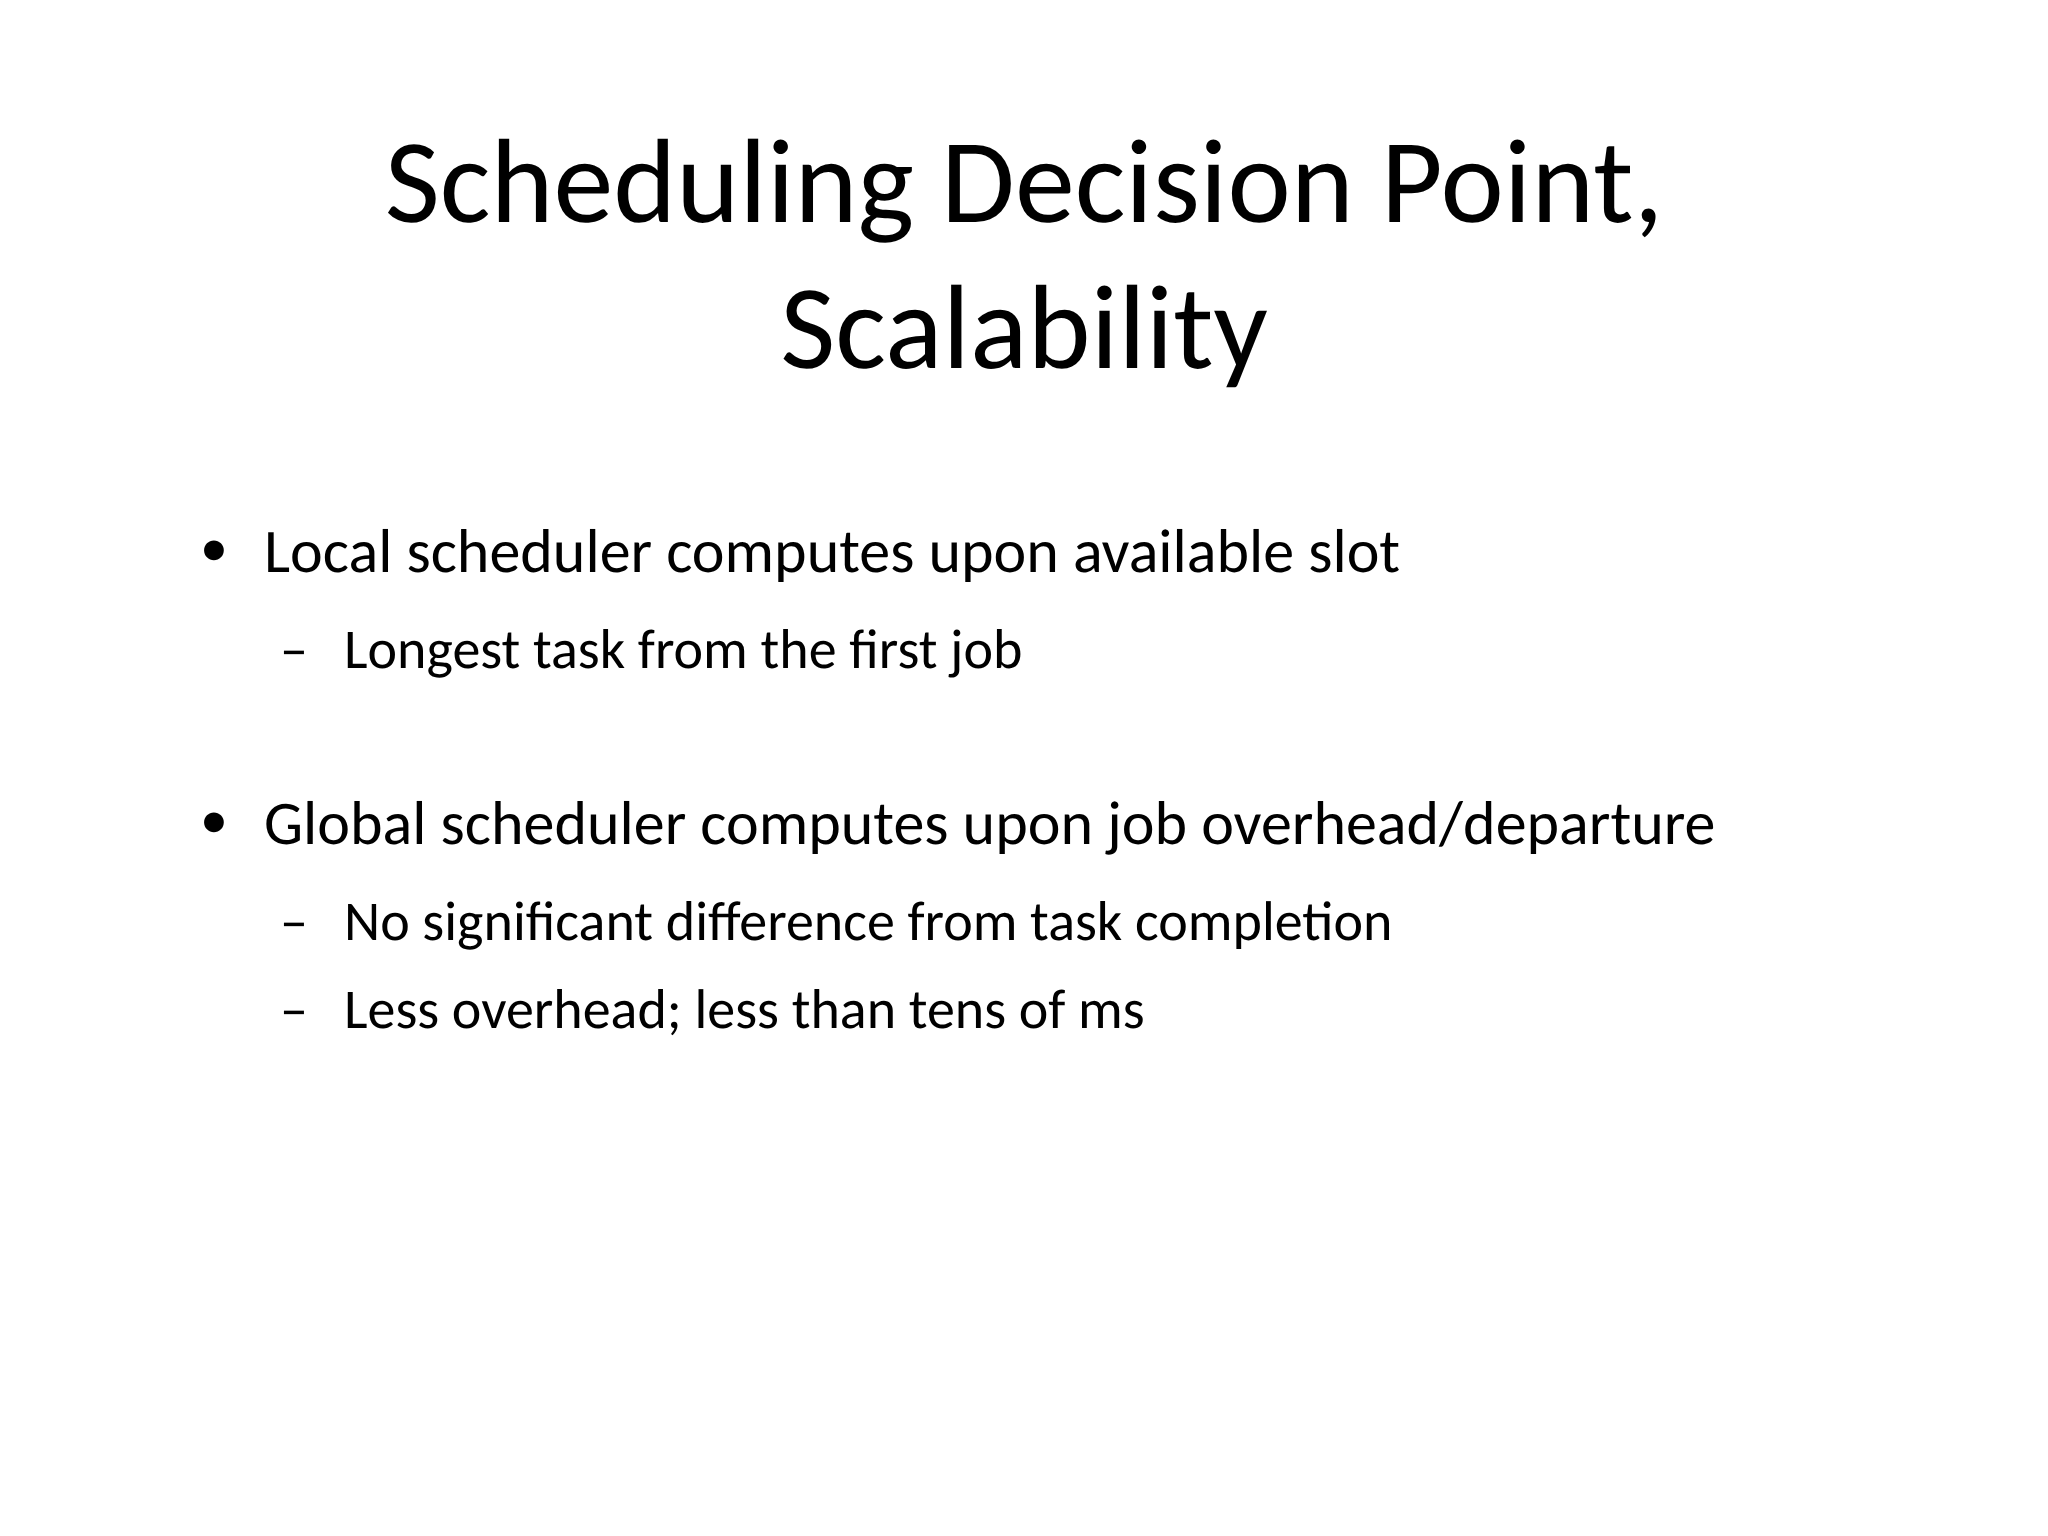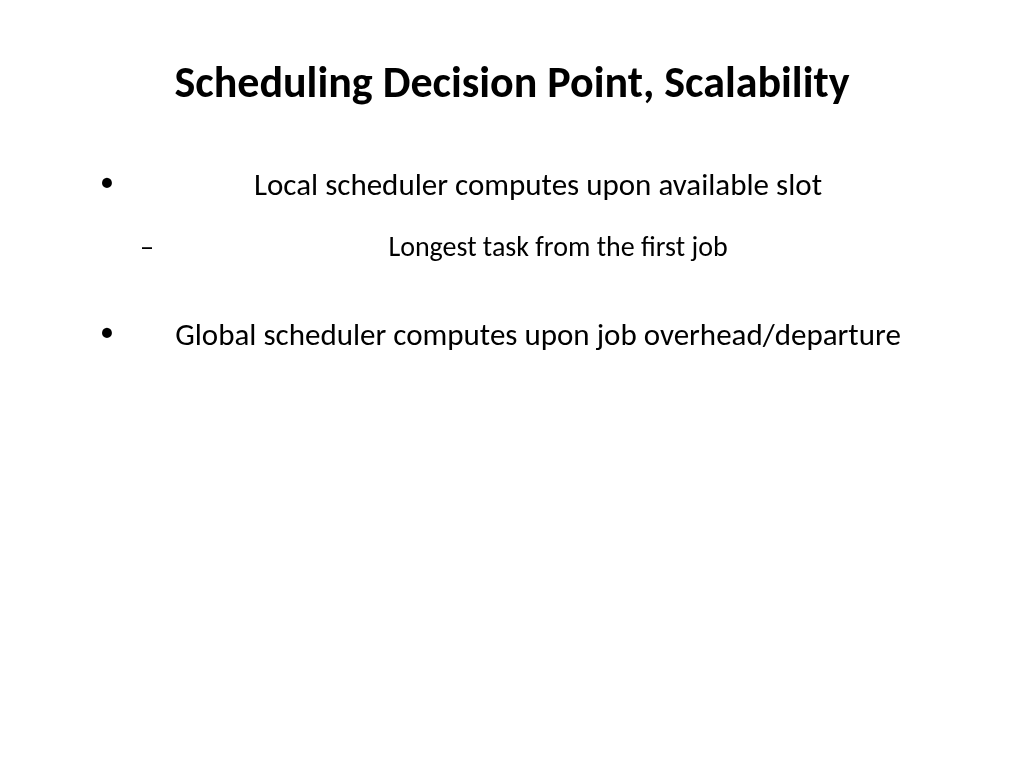--- a/index.html
+++ b/index.html
@@ -10,50 +10,49 @@
     body {
       width: 1024px;
       height: 768px;
       background: #ffffff;
       font-family: Calibri, 'Segoe UI', Arial, sans-serif;
       color: #000000;
       padding: 55px 80px 60px 80px;
       overflow: hidden;
     }
     .slide-title {
-      font-size: 44px;
-      font-weight: 700;
+      font-size: 60px;
+      font-weight: 400;
       text-align: center;
       margin-bottom: 55px;
       letter-spacing: 0px;
     }
     .content {
       padding-left: 20px;
-      text-align: center;
     }
     ul.top-level {
       list-style: none;
     }
     ul.top-level > li {
       font-size: 31px;
       margin-bottom: 10px;
       position: relative;
       padding-left: 32px;
       line-height: 1.3;
     }
     ul.top-level > li::before {
       content: "•";
       position: absolute;
       left: 0;
       top: 0;
       font-size: 28px;
     }
     ul.sub-level {
       list-style: none;
-      margin-top: 24px;
+      margin-top: 10px;
       margin-bottom: 48px;
     }
     ul.sub-level > li {
       font-size: 28px;
       position: relative;
       padding-left: 40px;
       line-height: 1.35;
       margin-bottom: 6px;
     }
     ul.sub-level > li::before {
@@ -77,15 +76,23 @@
     <li>
       <span class="li-text">Local scheduler computes upon available slot</span>
       <ul class="sub-level">
         <li>
           <span class="li-text">Longest task from the first job</span>
         </li>
       </ul>
     </li>
     <li>
       <span class="li-text">Global scheduler computes upon job overhead/departure</span>
+      <ul class="sub-level">
+        <li>
+          <span class="li-text">No significant difference from task completion</span>
+        </li>
+        <li>
+          <span class="li-text">Less overhead; less than tens of ms</span>
+        </li>
+      </ul>
     </li>
   </ul>
 </div>
 
 </body></html>

